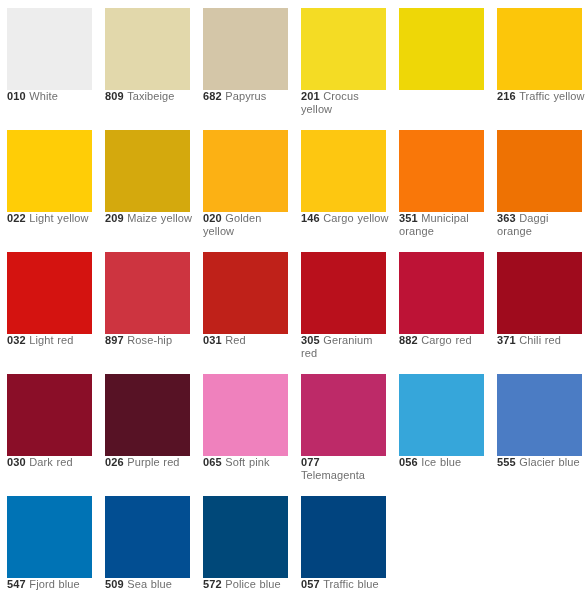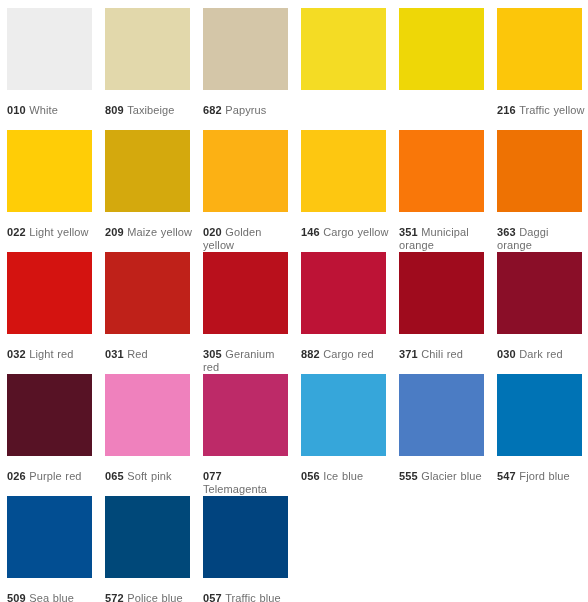--- a/index.html
+++ b/index.html
@@ -36,21 +36,21 @@
   }
 
   .swatch-chip {
     width: 85px;
     height: 82px;
     flex: 0 0 82px;
     display: block;
   }
 
   .swatch-label {
-    margin-top: 14px;
+    margin-top: 0;
     font-size: 11px;
     line-height: 13px;
     color: #6f6f6f;
     letter-spacing: 0.1px;
     width: 90px;
     word-spacing: 0.5px;
   }
 
   .swatch-code {
     font-weight: bold;
@@ -76,20 +76,21 @@
     <div class="swatch-cell">
       <div class="swatch-chip" style="background: rgb(226, 216, 171);"></div>
       <div class="swatch-label"><span class="swatch-code">809</span> <span class="swatch-name">Taxibeige</span></div>
     </div>
     <div class="swatch-cell">
       <div class="swatch-chip" style="background: rgb(212, 198, 168);"></div>
       <div class="swatch-label"><span class="swatch-code">682</span> <span class="swatch-name">Papyrus</span></div>
     </div>
     <div class="swatch-cell">
       <div class="swatch-chip" style="background: rgb(244, 220, 36);"></div>
+      <div class="swatch-label"><span class="swatch-code">201</span> <span class="swatch-name">Crocus yellow</span></div>
     </div>
     <div class="swatch-cell">
       <div class="swatch-chip" style="background: rgb(238, 215, 7);"></div>
     </div>
     <div class="swatch-cell">
       <div class="swatch-chip" style="background: rgb(252, 198, 10);"></div>
       <div class="swatch-label"><span class="swatch-code">216</span> <span class="swatch-name">Traffic yellow</span></div>
     </div>
     <div class="swatch-cell">
       <div class="swatch-chip" style="background: rgb(255, 205, 6);"></div>
@@ -111,20 +112,24 @@
       <div class="swatch-chip" style="background: rgb(249, 119, 9);"></div>
       <div class="swatch-label"><span class="swatch-code">351</span> <span class="swatch-name">Municipal orange</span></div>
     </div>
     <div class="swatch-cell">
       <div class="swatch-chip" style="background: rgb(238, 114, 3);"></div>
       <div class="swatch-label"><span class="swatch-code">363</span> <span class="swatch-name">Daggi orange</span></div>
     </div>
     <div class="swatch-cell">
       <div class="swatch-chip" style="background: rgb(212, 19, 16);"></div>
       <div class="swatch-label"><span class="swatch-code">032</span> <span class="swatch-name">Light red</span></div>
+    </div>
+    <div class="swatch-cell">
+      <div class="swatch-chip" style="background: rgb(205, 52, 64);"></div>
+      <div class="swatch-label"><span class="swatch-code">897</span> <span class="swatch-name">Rose-hip</span></div>
     </div>
     <div class="swatch-cell">
       <div class="swatch-chip" style="background: rgb(191, 33, 25);"></div>
       <div class="swatch-label"><span class="swatch-code">031</span> <span class="swatch-name">Red</span></div>
     </div>
     <div class="swatch-cell">
       <div class="swatch-chip" style="background: rgb(185, 16, 28);"></div>
       <div class="swatch-label"><span class="swatch-code">305</span> <span class="swatch-name">Geranium red</span></div>
     </div>
     <div class="swatch-cell">

